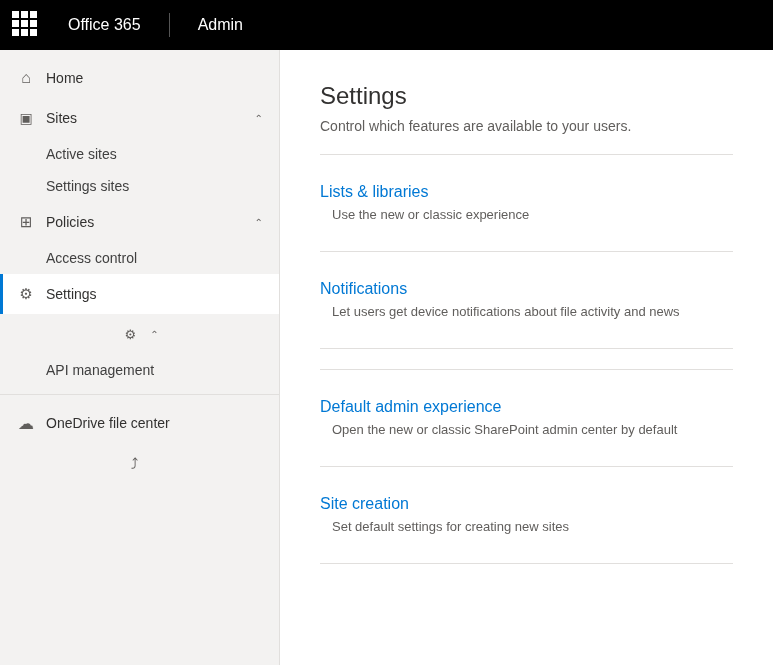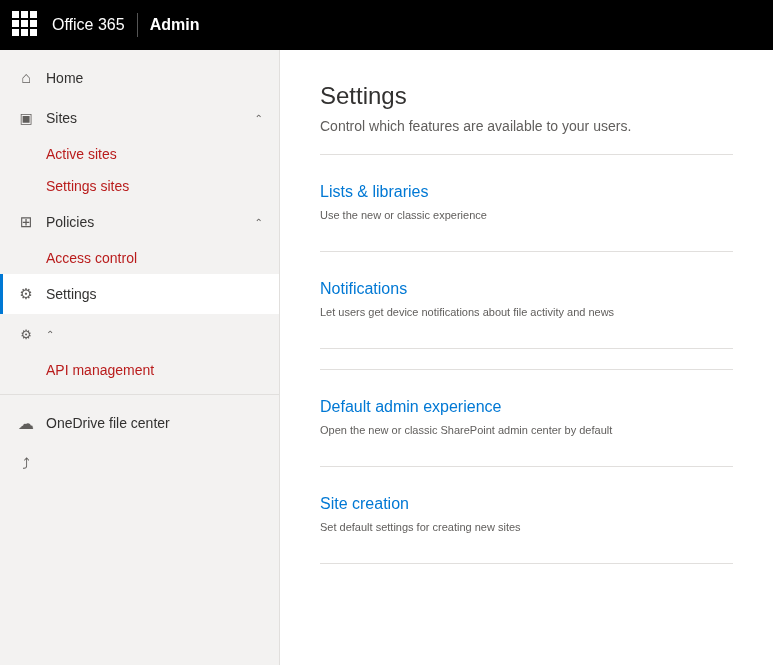--- a/index.html
+++ b/index.html
@@ -5,21 +5,21 @@
     * { margin: 0; padding: 0; box-sizing: border-box; }
     body { font-family: 'Segoe UI', Arial, sans-serif; width: 773px; height: 665px; overflow: hidden; display: flex; flex-direction: column; background: #fff; }
 
     
     .topbar {
       background: #000;
       height: 50px;
       display: flex;
       align-items: center;
       padding: 0 12px;
-      gap: 12px;
+      gap: 28px;
       flex-shrink: 0;
     }
     .topbar-waffle {
       width: 28px; height: 28px;
       display: grid;
       grid-template-columns: repeat(3, 7px);
       grid-template-rows: repeat(3, 7px);
       gap: 2px;
       cursor: pointer;
     }
@@ -31,21 +31,21 @@
       width: 1px; height: 24px; background: #555;
     }
     .topbar-title {
       color: #fff;
       font-size: 16px;
       font-weight: 400;
     }
     .topbar-admin {
       color: #fff;
       font-size: 16px;
-      font-weight: 700;
+      font-weight: 400;
     }
 
     
     .main {
       display: flex;
       flex: 1;
       overflow: hidden;
     }
 
     
@@ -58,20 +58,21 @@
       padding-top: 8px;
     }
     .nav-item {
       display: flex;
       align-items: center;
       padding: 10px 16px;
       cursor: pointer;
       color: #323130;
       font-size: 14px;
       position: relative;
+      justify-content: center;
     }
     .nav-item.active {
       background: #fff;
       border-left: 3px solid #0078d4;
       padding-left: 13px;
     }
     .nav-item .nav-icon {
       width: 20px; height: 20px;
       margin-right: 10px;
       flex-shrink: 0;
@@ -81,21 +82,21 @@
     .nav-item .nav-label { flex: 1; }
     .nav-item .chevron {
       font-size: 10px;
       color: #605e5c;
     }
     .nav-sub-item {
       display: flex;
       align-items: center;
       padding: 8px 16px 8px 46px;
       cursor: pointer;
-      color: #b91c1c;
+      color: #404040;
       font-size: 14px;
     }
     .nav-divider {
       height: 1px;
       background: #e1dfdd;
       margin: 8px 0;
     }
 
     
     .content {
@@ -123,22 +124,23 @@
     .section-item { padding: 8px 0; }
     .section-item-title {
       font-size: 16px;
       color: #0078d4;
       text-decoration: none;
       cursor: pointer;
       display: block;
       margin-bottom: 4px;
     }
     .section-item-desc {
-      font-size: 11px;
-      color: #605e5c;
+      font-size: 13px;
+      color: #605e5c;
+      margin-left: 12px;
     }
 
     
     .icon-home::before { content: '⌂'; font-size: 16px; }
     .icon-sites::before { content: '▣'; font-size: 14px; }
     .icon-policies::before { content: '⊞'; font-size: 15px; }
     .icon-settings::before { content: '⚙'; font-size: 15px; }
     .icon-advanced::before { content: '⚙'; font-size: 13px; }
     .icon-classic::before { content: '◈'; font-size: 14px; }
     .icon-onedrive::before { content: '☁'; font-size: 16px; }

